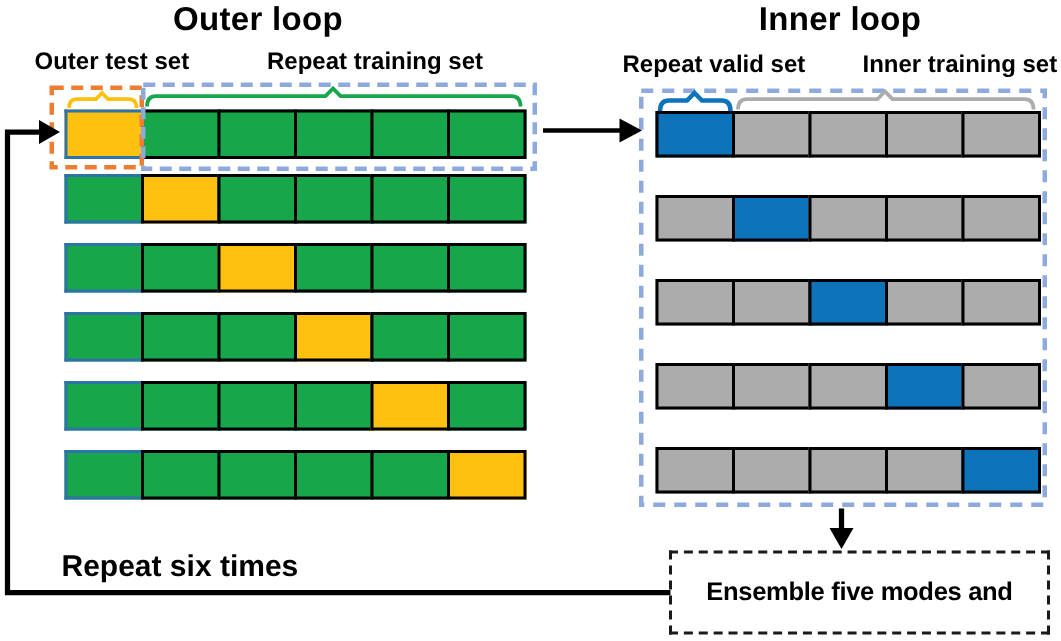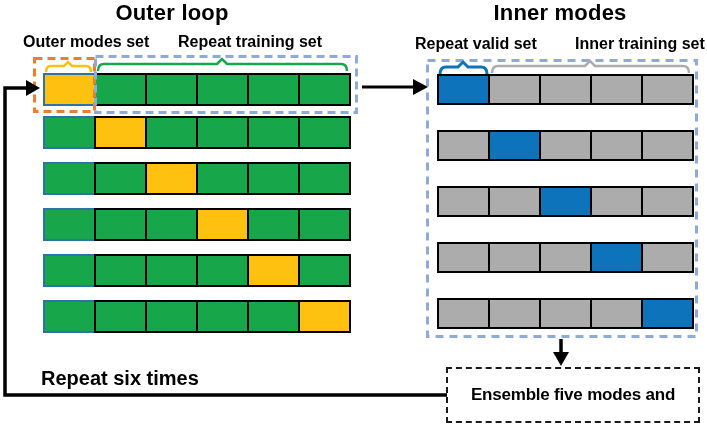--- a/index.html
+++ b/index.html
@@ -24,22 +24,22 @@
     border:2px dashed #1a1a1a;background:#fff;
     display:flex;flex-direction:column;justify-content:center;align-items:center;
     font-size:17px;font-weight:bold;line-height:1.32;white-space:nowrap;letter-spacing:-.2px;
   }
   svg.overlay{position:absolute;left:0;top:0;pointer-events:none;}
 </style>
 </head>
 <body>
 
 <div class="abs title" style="left:172px;top:0px">Outer loop</div>
-<div class="abs title" style="left:560px;top:0px">Inner modes</div>
-<div class="abs setlabel" style="left:23px;top:33px">Outer modes set</div>
+<div class="abs title" style="left:560px;top:0px">Inner loop</div>
+<div class="abs setlabel" style="left:23px;top:33px">Outer test set</div>
 <div class="abs setlabel" style="left:178px;top:33px">Repeat training set</div>
 <div class="abs setlabel" style="left:415px;top:35px">Repeat valid set</div>
 <div class="abs setlabel" style="left:575px;top:35px">Inner training set</div>
 
 <div>
     <div class="fold-row outer" style="left: 43px; top: 73px;">
       <div class="cell test" style="width: 53px; height: 33px;"></div>
       <div class="cell train" style="width: 53px; height: 33px;"></div>
       <div class="cell train" style="width: 53px; height: 33px;"></div>
       <div class="cell train" style="width: 53px; height: 33px;"></div>

